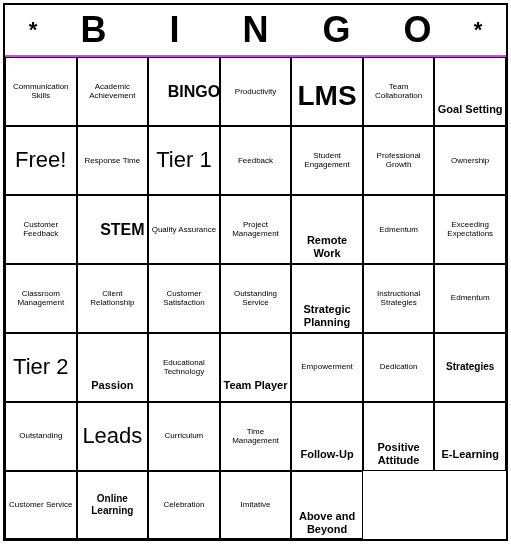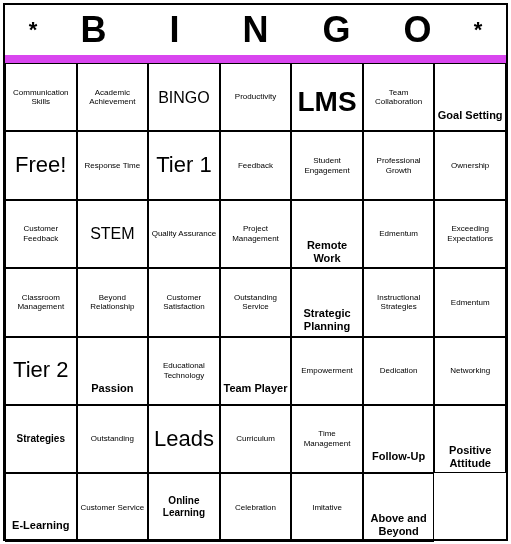--- a/index.html
+++ b/index.html
@@ -41,38 +41,39 @@
       font-size: 36px;
       font-weight: bold;
       width: 56px;
       text-align: center;
     }
     .grid {
       display: grid;
       grid-template-columns: repeat(7, 1fr);
       grid-template-rows: repeat(6, 1fr);
       flex: 1;
-      border-top: 8px solid #d946ef;
+      border-top: 2px solid #d946ef;
     }
     .cell {
       border: 1px solid #000;
       display: flex;
       align-items: center;
       justify-content: center;
       text-align: center;
       padding: 2px;
       overflow: hidden;
     }
     .cell-text {
       font-size: 8px;
       line-height: 1.2;
     }
     .cell-text.large {
       font-size: 16px;
-      font-weight: normal;
+      font-weight: bold;
+      padding-left: 20px;
     }
     .cell-text.xlarge {
       font-size: 22px;
       font-weight: normal;
     }
     .cell-text.xxlarge {
       font-size: 28px;
       font-weight: bold;
       margin-top: 9px;
     }
@@ -162,21 +163,21 @@
       <div class="cell">
         <span class="cell-text">Edmentum</span>
       </div>
       <div class="cell">
         <span class="cell-text">Exceeding Expectations</span>
       </div>
       <div class="cell">
         <span class="cell-text">Classroom Management</span>
       </div>
       <div class="cell">
-        <span class="cell-text">Beyond Relationship</span>
+        <span class="cell-text">Client Relationship</span>
       </div>
       <div class="cell">
         <span class="cell-text">Customer Satisfaction</span>
       </div>
       <div class="cell">
         <span class="cell-text">Outstanding Service</span>
       </div>
       <div class="cell">
         <span class="cell-text medium">Strategic Planning</span>
       </div>
@@ -196,23 +197,20 @@
         <span class="cell-text">Educational Technology</span>
       </div>
       <div class="cell">
         <span class="cell-text medium">Team Player</span>
       </div>
       <div class="cell">
         <span class="cell-text">Empowerment</span>
       </div>
       <div class="cell">
         <span class="cell-text">Dedication</span>
-      </div>
-      <div class="cell">
-        <span class="cell-text">Networking</span>
       </div>
       <div class="cell">
         <span class="cell-text medium-bold">Strategies</span>
       </div>
       <div class="cell">
         <span class="cell-text">Outstanding</span>
       </div>
       <div class="cell">
         <span class="cell-text xlarge">Leads</span>
       </div>

